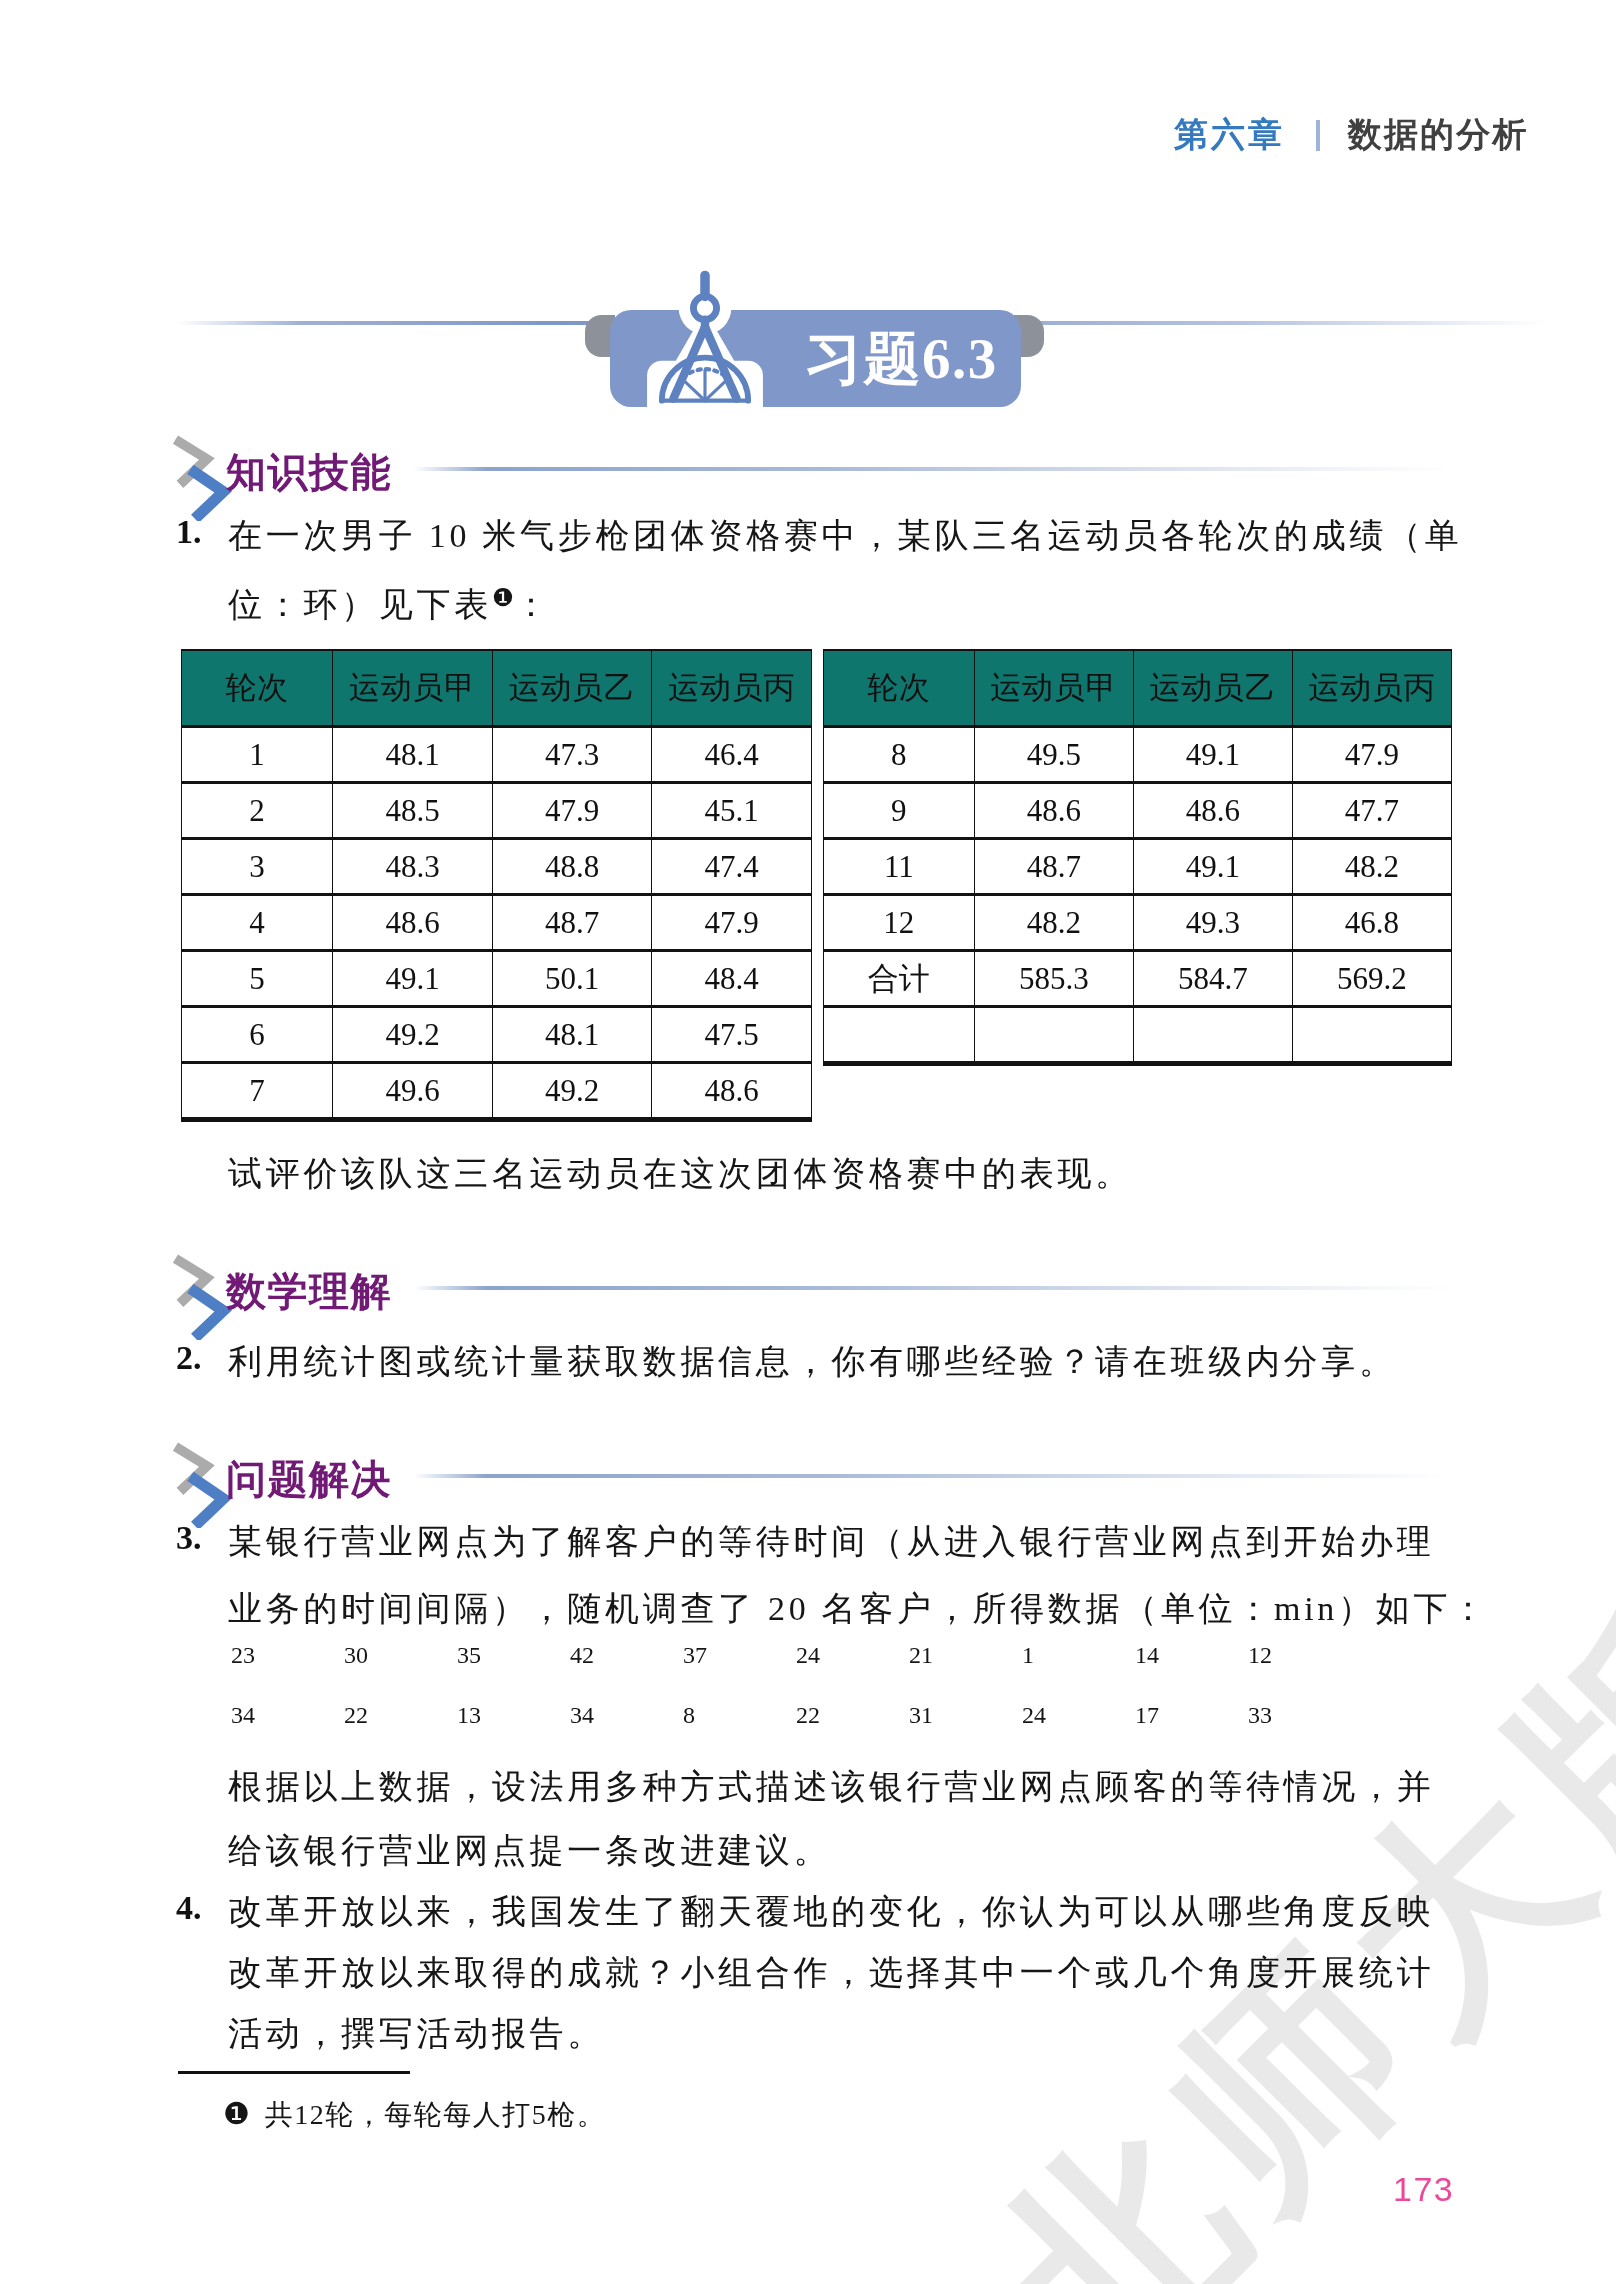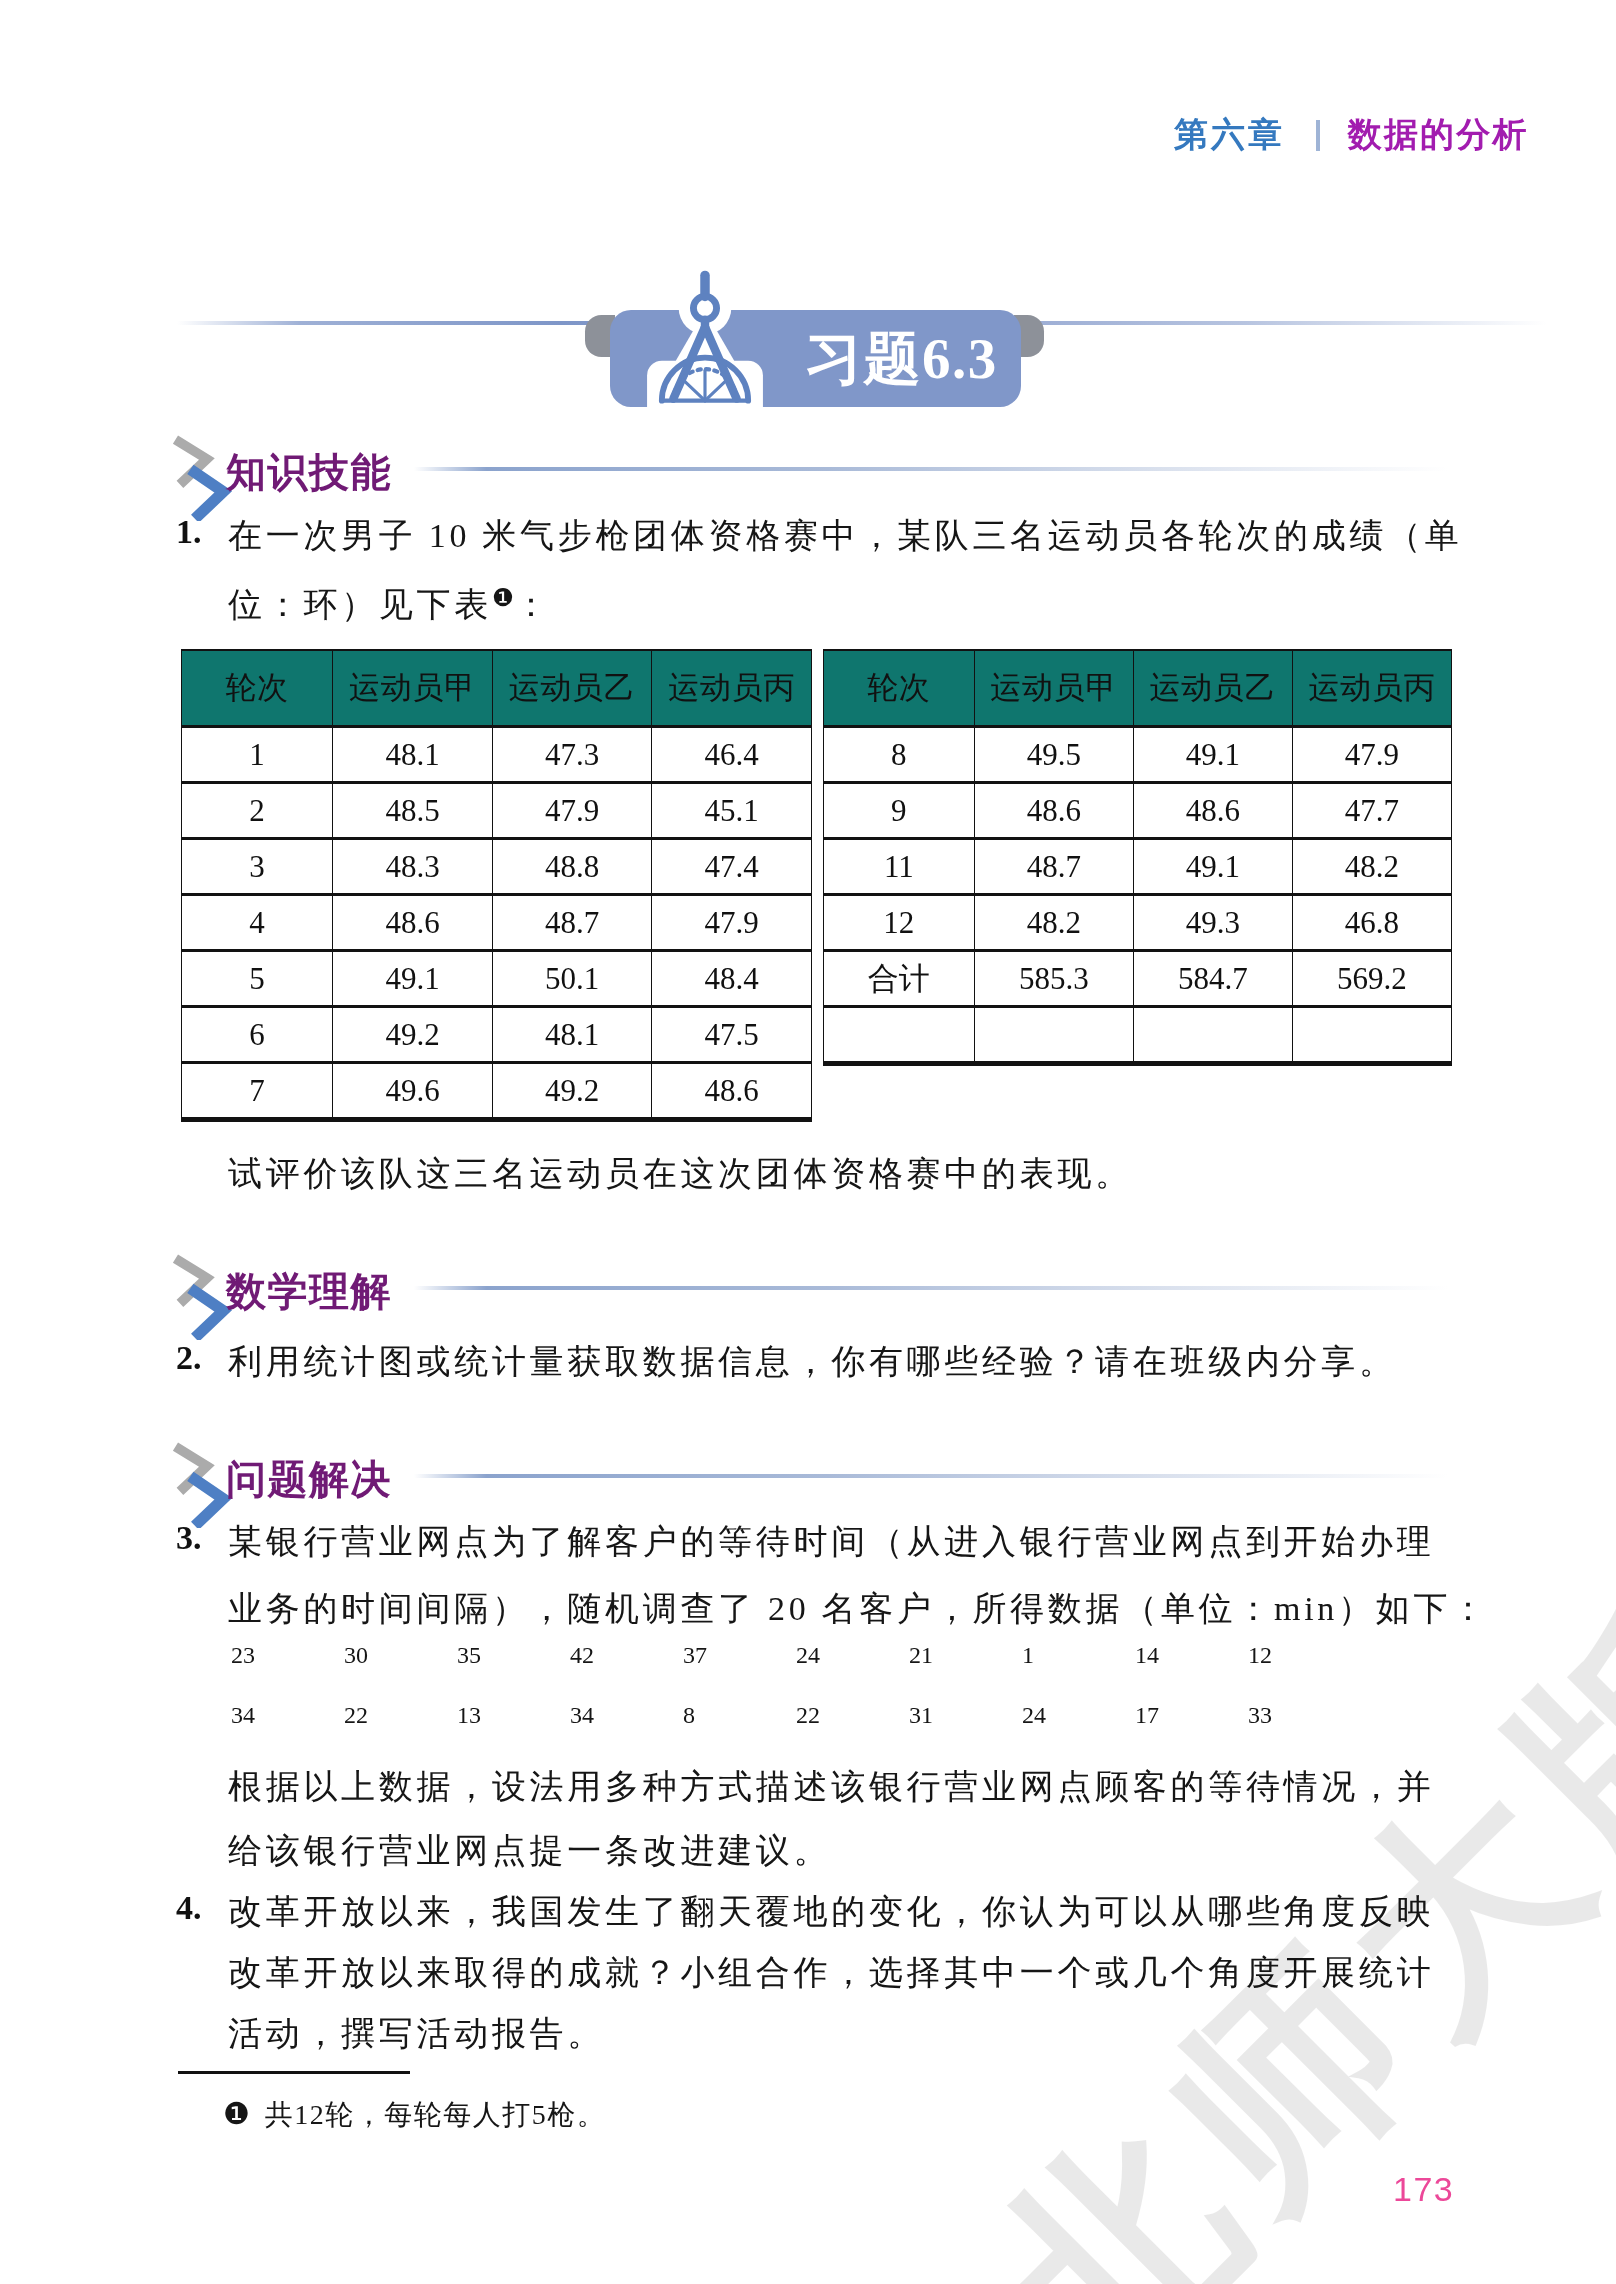--- a/index.html
+++ b/index.html
@@ -4,21 +4,21 @@
 <style>
   html,body{margin:0;padding:0;}
   body{background:#ffffff;font-family:"Liberation Serif","DejaVu Serif",serif;}
   .page{position:relative;width:1617px;height:2284px;background:#fff;overflow:hidden;}
 
   
   .running-head{position:absolute;top:112px;left:1130px;display:flex;align-items:center;
     font-family:"Liberation Sans","DejaVu Sans",sans-serif;font-weight:700;font-size:34px;margin-left:44px;}
   .running-head .chapter{color:#3579BF;letter-spacing:3px;}
   .running-head .rule-bar{width:3.7px;height:31px;background:#9FB4D6;margin:0 28px 0 31px;}
-  .running-head .book-title{color:#a21caf;letter-spacing:2.2px;}
+  .running-head .book-title{color:#404040;letter-spacing:2.2px;}
 
   
   .banner-line{position:absolute;top:321px;left:177px;width:1370px;height:3.7px;
     background:linear-gradient(to right,rgba(126,150,200,0),rgba(126,150,200,.75) 9%,#7E96C8 28%,#8CA0CE 52%,#B7C4E0 78%,rgba(183,196,224,0) 100%);}
   .banner-tab{position:absolute;top:315px;width:30px;height:42px;background:#8D9199;}
   .banner-tab.left{left:585px;border-radius:16.4px 0 0 16.4px;}
   .banner-tab.right{left:1014px;border-radius:0 16.4px 16.4px 0;}
   .banner-body{position:absolute;top:310px;left:610px;width:411px;height:97px;background:#8097C9;border-radius:21px;}
   .banner-emblem{position:absolute;top:268px;left:641px;width:128px;height:158px;}
   .banner-label{position:absolute;top:321px;left:805px;color:#ffffff;font-weight:700;

